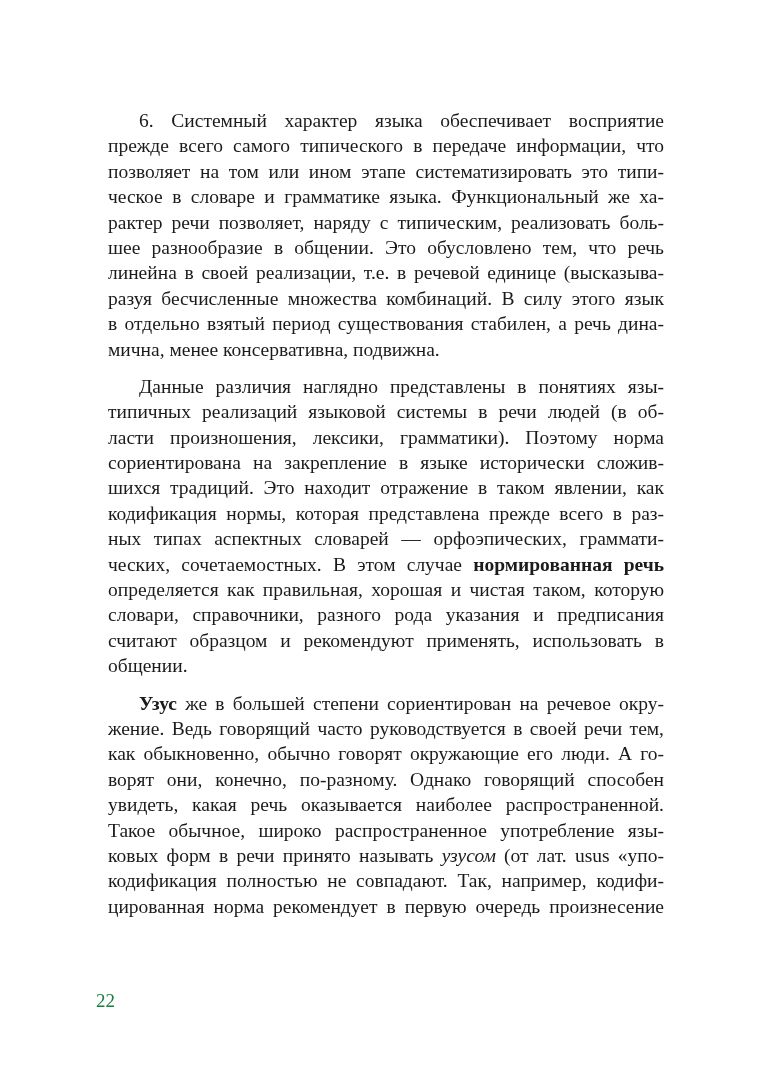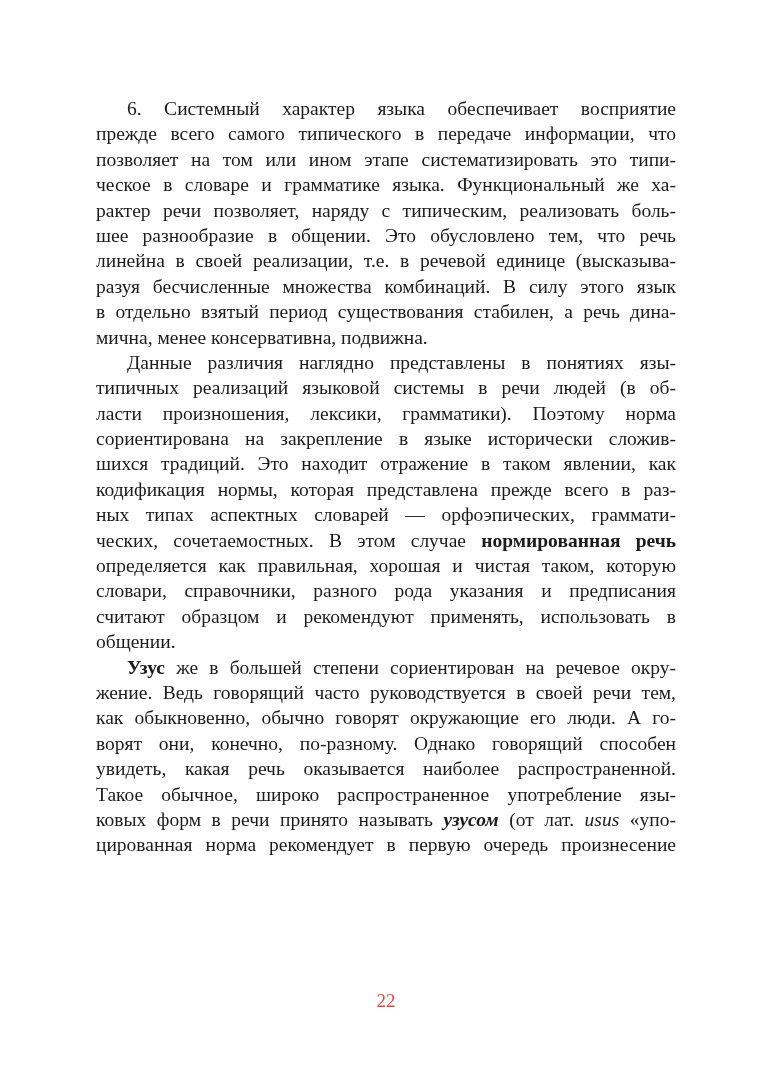--- a/index.html
+++ b/index.html
@@ -14,43 +14,42 @@
     width: 761px; height: 1080px;
     background: #ffffff;
     color: #1b1b1b;
     overflow: hidden;
   }
   .text-block {
     position: absolute;
     left: 96px; top: 96px;
     width: 580px;
   }
-  .paragraph { margin: 0; padding: 0; }
+  .paragraph { margin: 12px; padding: 0; }
   .line {
     font-size: 19.5px;
     line-height: 25.4px;
     height: 25.4px;
     overflow: hidden;
     text-align: justify;
     text-align-last: justify;
     color: #1b1b1b;
   }
   .line.first { text-indent: 31px; }
   .line.no-justify { text-align-last: left; }
   .seg-bold { font-weight: bold; }
-  .seg-italic { font-style: italic; }
-  .seg-bold-italic { font-weight: bold; font-style: italic; }
+  .seg-italic { }
+  .seg-bold-italic { font-weight: normal; font-style: italic; }
   .page-number {
     position: absolute;
     top: 990px;
     left: 96px;
     width: 580px;
-    text-align: center;
     font-size: 19px;
-    color: #ef4444;
+    color: #15803d;
   }
 </style>
 </head>
 <body>
 
 <div class="page">
   <div class="text-block">
       <div class="paragraph">
         <div class="line first"><span>6. Системный характер языка обеспечивает восприятие</span></div>
         <div class="line"><span>прежде всего самого типического в передаче информации, что</span></div>
@@ -78,17 +77,18 @@
         <div class="line no-justify"><span>общении.</span></div>
       </div>
       <div class="paragraph">
         <div class="line first"><span class="seg-bold">Узус</span><span> же в большей степени сориентирован на речевое окру-</span></div>
         <div class="line"><span>жение. Ведь говорящий часто руководствуется в своей речи тем,</span></div>
         <div class="line"><span>как обыкновенно, обычно говорят окружающие его люди. А го-</span></div>
         <div class="line"><span>ворят они, конечно, по-разному. Однако говорящий способен</span></div>
         <div class="line"><span>увидеть, какая речь оказывается наиболее распространенной.</span></div>
         <div class="line"><span>Такое обычное, широко распространенное употребление язы-</span></div>
         <div class="line"><span>ковых форм в речи принято называть </span><span class="seg-bold-italic">узусом</span><span> (от лат. </span><span class="seg-italic">usus</span><span> «упо-</span></div>
+        <div class="line"><span>кодификация полностью не совпадают. Так, например, кодифи-</span></div>
         <div class="line"><span>цированная норма рекомендует в первую очередь произнесение</span></div>
       </div>
     </div>
   <div class="page-number">22</div>
 </div>
 
 </body></html>

